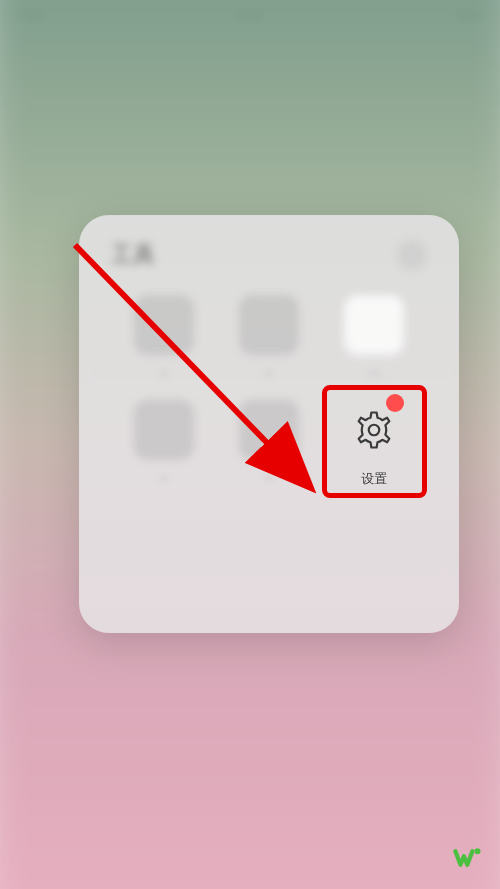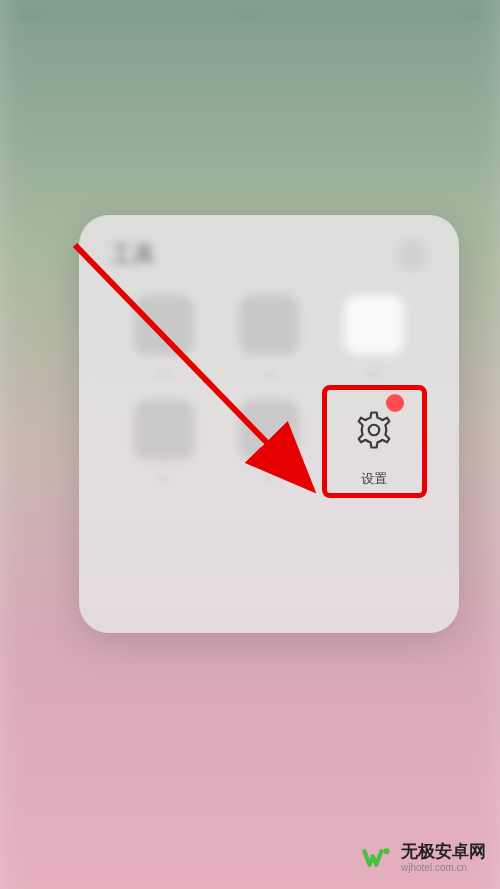--- a/index.html
+++ b/index.html
@@ -248,17 +248,13 @@
   <line x1="15" y1="15" x2="248" y2="255" stroke="#e60000" stroke-width="6" marker-end="url(#arrowhead)"></line>
 </svg>
 
 <div class="watermark">
   <div class="wm-logo">
     <svg viewBox="0 0 40 40" width="34" height="34">
       <path d="M4 12 L10 28 L14 18 L18 28 L24 12" fill="none" stroke="#4bbf3f" stroke-width="5" stroke-linecap="round" stroke-linejoin="round"></path>
       <circle cx="30" cy="12" r="3.5" fill="#4bbf3f"></circle>
     </svg>
   </div>
-  <div class="wm-text">
-    <span class="wm-text-main">无极安卓网</span>
-    <span class="wm-text-sub">wjhotel.com.cn</span>
-  </div>
 </div>
 
 </body></html>

